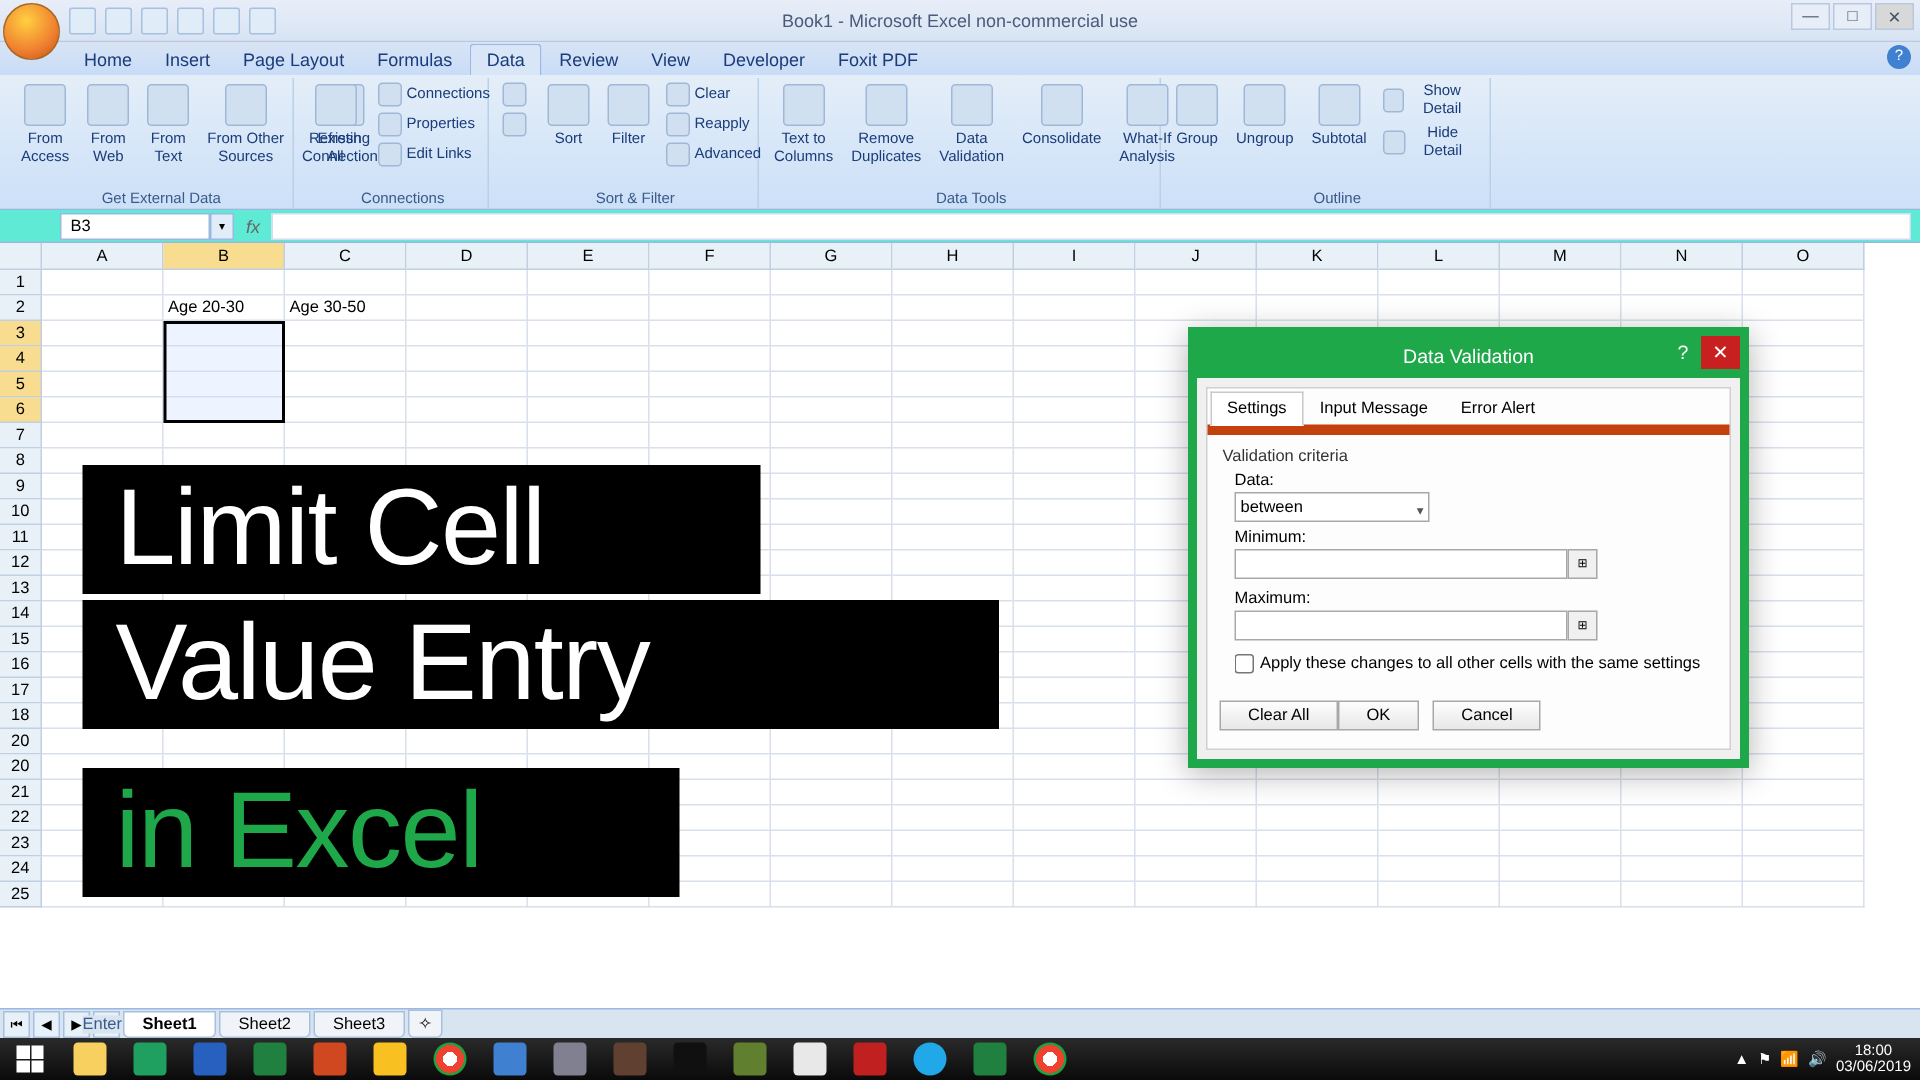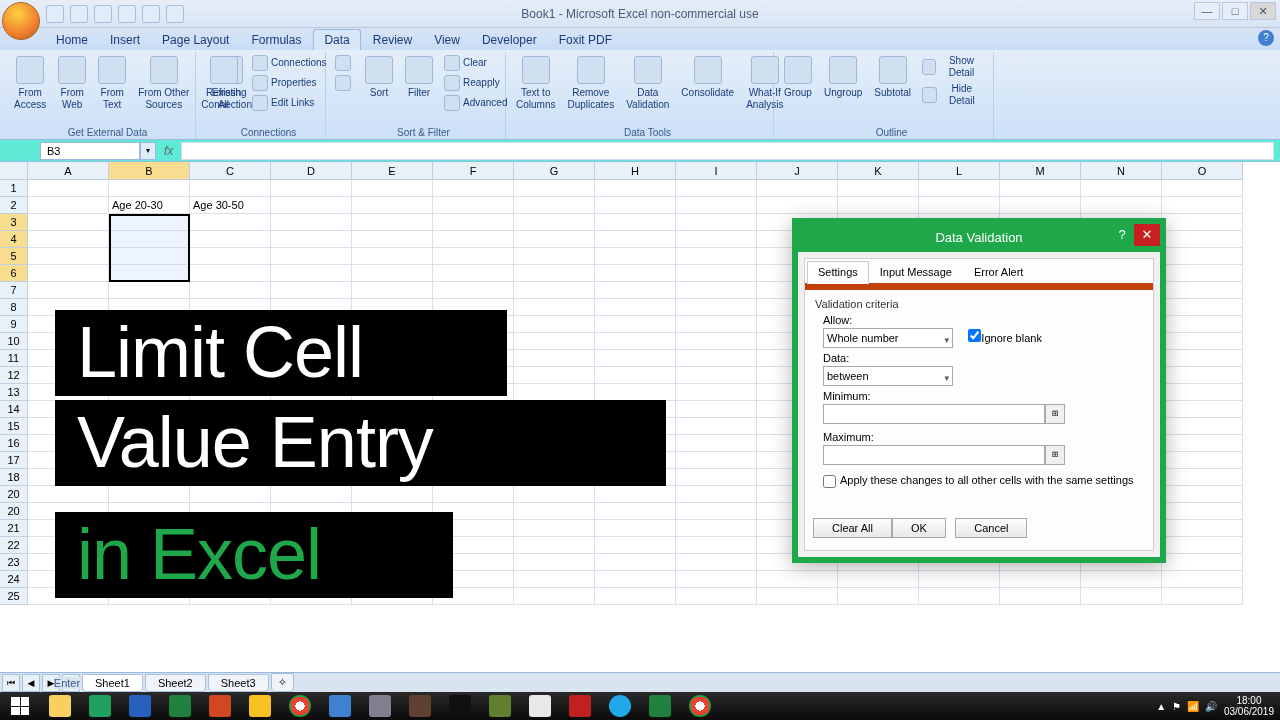--- a/index.html
+++ b/index.html
@@ -69,31 +69,31 @@
 .dlg-tab { padding: 4px 10px; font-size: 11px; border: 1px solid transparent; cursor: pointer; }
 .dlg-tab.active { background: #fff; border: 1px solid #c8c8c8; border-bottom-color: #fff; margin-bottom: -1px; }
 .dlg-content { padding: 8px 10px; }
 .vcrit { font-size: 11px; color: #333; margin-bottom: 4px; }
 .dlg-row { margin: 4px 0 2px 8px; }
 .dlg-label { font-size: 11px; display: block; margin-bottom: 2px; }
 .dlg-select { width: 130px; height: 20px; border: 1px solid #a8a8a8; background: #fff; font-size: 11px; padding-left: 3px; display: inline-block; line-height: 18px; position: relative; }
 .dlg-select::after { content: "▾"; position: absolute; right: 3px; top: 2px; font-size: 9px; color: #555; }
 .dlg-input { width: 222px; height: 20px; border: 1px solid #a8a8a8; background: #fff; display: inline-block; }
 .range-btn { display: inline-block; width: 20px; height: 20px; border: 1px solid #a8a8a8; background: #f0f0f0; vertical-align: top; font-size: 8px; line-height: 18px; text-align: center; }
-.chk { margin: 6px 0 16px 8px; font-size: 11px; }
+.chk { margin: 6px 0 4px 8px; font-size: 11px; }
 .chk input { vertical-align: middle; margin-right: 4px; }
 .dlg-buttons { display: flex; padding: 6px 8px 4px; }
 .dlg-btn { padding: 3px 18px; font-size: 11px; border: 1px solid #a8a8a8; background: linear-gradient(#fdfdfd, #e8e8e8); cursor: pointer; }
 .ignore-group { display: inline-block; margin-left: 12px; font-size: 11px; }
 
 
 .sheettabs { position: absolute; bottom: 28px; left: 0; right: 0; height: 20px; background: #d8e4f0; border-top: 1px solid #9ab8e0; display: flex; align-items: center; font-size: 11px; }
 .navbtn { width: 18px; height: 18px; border: 1px solid #a8c0e0; background: #e8f0f8; margin-left: 2px; text-align: center; line-height: 16px; font-size: 9px; }
 .sheettab { padding: 2px 12px; background: #f0f4f8; border: 1px solid #a8c0e0; margin-left: 2px; border-radius: 0 0 4px 4px; }
-.sheettab.active { background: #fff; font-weight: normal; }
+.sheettab.active { background: #fff; font-weight: bold; }
 .status-enter { position: absolute; bottom: -18px; left: 4px; font-size: 11px; color: #3a5a8a; z-index: 5; background: #d8e4f0; }
 
 
 .taskbar { position: absolute; bottom: 0; left: 0; right: 0; height: 28px; background: linear-gradient(#2a2a2a, #0a0a0a); display: flex; align-items: center; }
 .start { width: 40px; height: 28px; display: flex; align-items: center; justify-content: center; }
 .win-icon { width: 18px; height: 18px; display: grid; grid-template-columns: 1fr 1fr; grid-template-rows: 1fr 1fr; gap: 1px; }
 .win-icon div { background: #fff; }
 .task-icon { width: 40px; height: 28px; display: flex; align-items: center; justify-content: center; }
 .task-icon .ic { width: 22px; height: 22px; border-radius: 3px; }
 .tray { margin-left: auto; display: flex; align-items: center; color: #fff; font-size: 10px; padding-right: 6px; gap: 6px; }
@@ -785,25 +785,20 @@
   </div>
   <div class="dlg-body">
     <div class="dlg-tabs">
       <div class="dlg-tab active">Settings</div>
       <div class="dlg-tab">Input Message</div>
       <div class="dlg-tab">Error Alert</div>
     </div>
     <div class="dlg-content">
       <div class="vcrit">Validation criteria</div>
       <div class="dlg-row">
-        <span class="dlg-label">Allow:</span>
-        <div class="dlg-select"><span>Whole number</span></div>
-        <span class="ignore-group"><input type="checkbox" checked="" style=""><span>Ignore blank</span></span>
-      </div>
-      <div class="dlg-row">
         <span class="dlg-label">Data:</span>
         <div class="dlg-select"><span>between</span></div>
       </div>
       <div class="dlg-row">
         <span class="dlg-label">Minimum:</span>
         <div class="dlg-input"></div><div class="range-btn">⊞</div>
       </div>
       <div class="dlg-row">
         <span class="dlg-label">Maximum:</span>
         <div class="dlg-input"></div><div class="range-btn">⊞</div>

